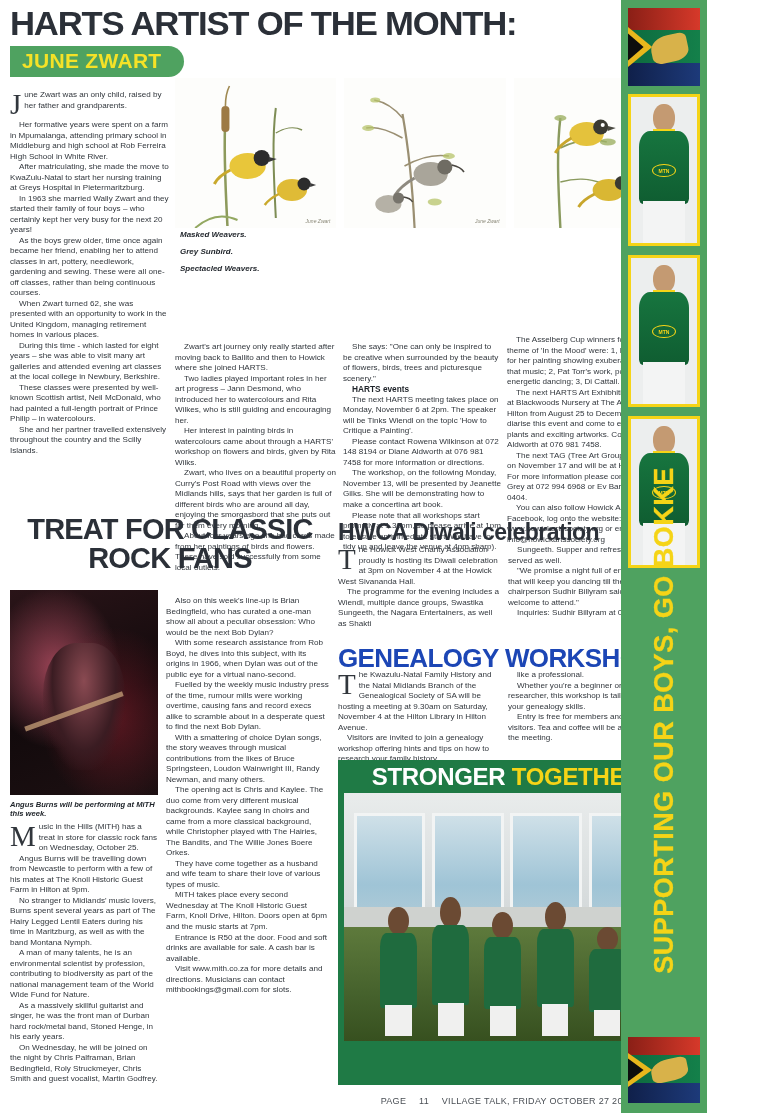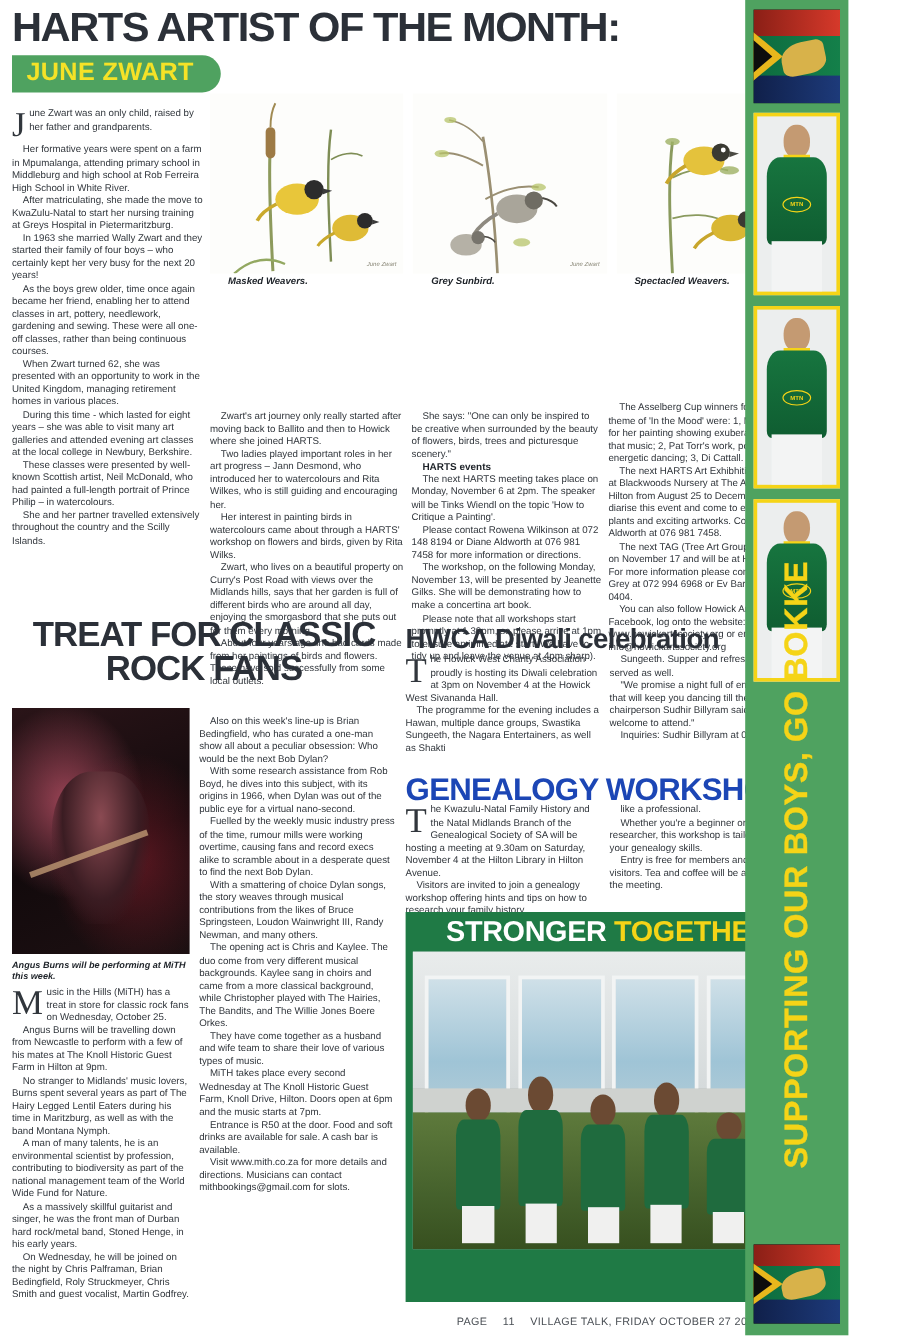--- a/index.html
+++ b/index.html
@@ -50,22 +50,22 @@
     width: 500px; height: 150px;
     display: flex; gap: 8px;
   }
   .bird-card { flex: 1; position: relative; overflow: hidden; background: #fdfdfb; }
   .bird-canvas { width: 100%; height: 100%; display: block; }
   .bird-sig {
     position: absolute; right: 6px; bottom: 4px;
     font-size: 5px; color: #8a8878; font-style: italic;
   }
   .caption-row {
-    position: absolute; left: 175px; top: 230px;
-    width: 500px; display: flex; gap: 8px;
+    position: absolute; left: 165px; top: 230px;
+    width: 500px; display: flex; gap: 8px; flex-direction: column;
   }
   .caption-row .cap {
     flex: 1;
     font-size: 8px; font-weight: 700; font-style: italic; color: #1d2228;
     padding-left: 15px;
   }
 
   
   .cols { position: absolute; left: 10px; top: 90px; width: 665px; }
   .col {
@@ -444,21 +444,21 @@
     <p>The opening act is Chris and Kaylee. The duo come from very different musical backgrounds. Kaylee sang in choirs and came from a more classical background, while Christopher played with The Hairies, The Bandits, and The Willie Jones Boere Orkes.</p>
     <p>They have come together as a husband and wife team to share their love of various types of music.</p>
     <p>MiTH takes place every second Wednesday at The Knoll Historic Guest Farm, Knoll Drive, Hilton. Doors open at 6pm and the music starts at 7pm.</p>
     <p>Entrance is R50 at the door. Food and soft drinks are available for sale. A cash bar is available.</p>
     <p>Visit www.mith.co.za for more details and directions. Musicians can contact mithbookings@gmail.com for slots.</p>
   </div>
 
   <div class="diwali-head">HWCA Diwali celebration</div>
   <div id="diwcol1">
     <p class="dropcap-p" style="text-indent:0"><span class="dropcap">T</span><span>he Howick West Charity Association proudly is hosting its Diwali celebration at 3pm on November 4 at the Howick West Sivananda Hall.</span></p>
-    <p>The programme for the evening includes a Hawan, multiple dance groups, Swastika Sungeeth, the Nagara Entertainers, as well as Shakti</p>
+    <p>The programme for the evening includes a Wiendl, multiple dance groups, Swastika Sungeeth, the Nagara Entertainers, as well as Shakti</p>
   </div>
   <div id="diwcol2">
     <p>Sungeeth. Supper and refreshments will be served as well.</p>
     <p>"We promise a night full of entertainment that will keep you dancing till the end," chairperson Sudhir Billyram said. "All are welcome to attend."</p>
     <p>Inquiries: Sudhir Billyram at 082 551 8191.</p>
   </div>
 
   <div class="gene-head">GENEALOGY WORKSHOP</div>
   <div id="genecol1">
     <p class="dropcap-p" style="text-indent:0"><span class="dropcap">T</span><span>he Kwazulu-Natal Family History and the Natal Midlands Branch of the Genealogical Society of SA will be hosting a meeting at 9.30am on Saturday, November 4 at the Hilton Library in Hilton Avenue.</span></p>

